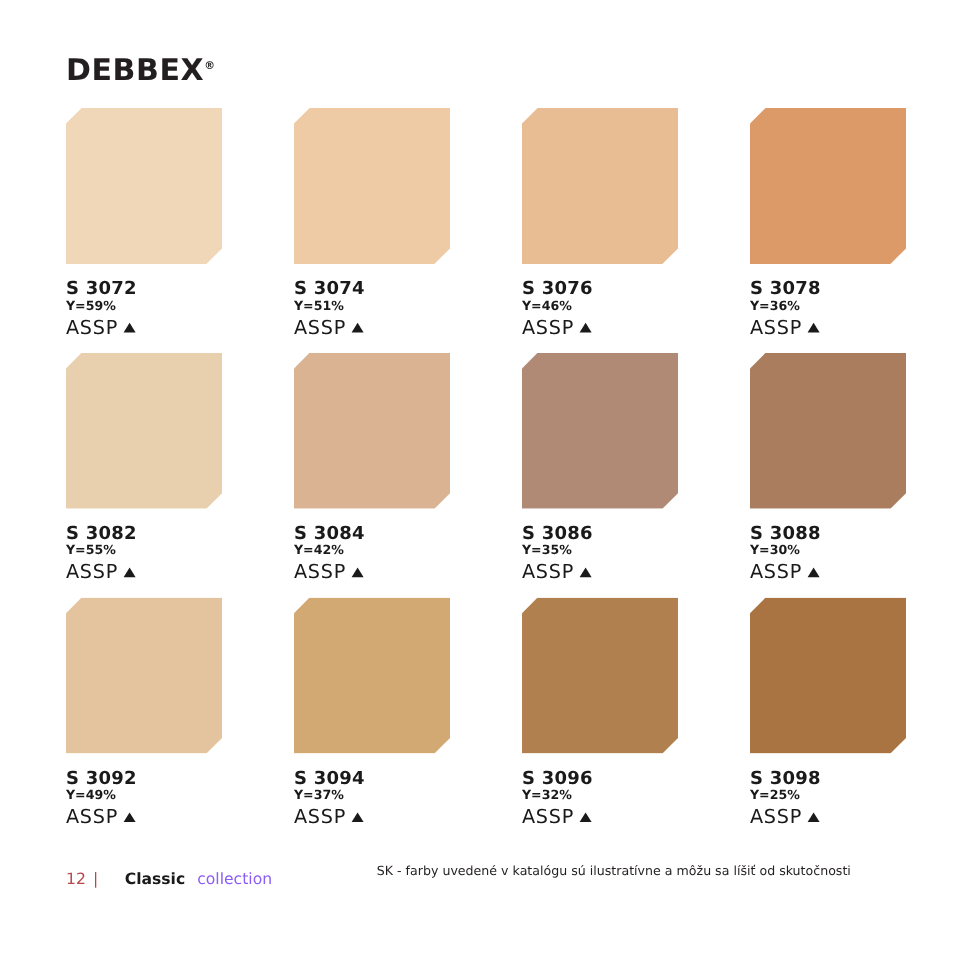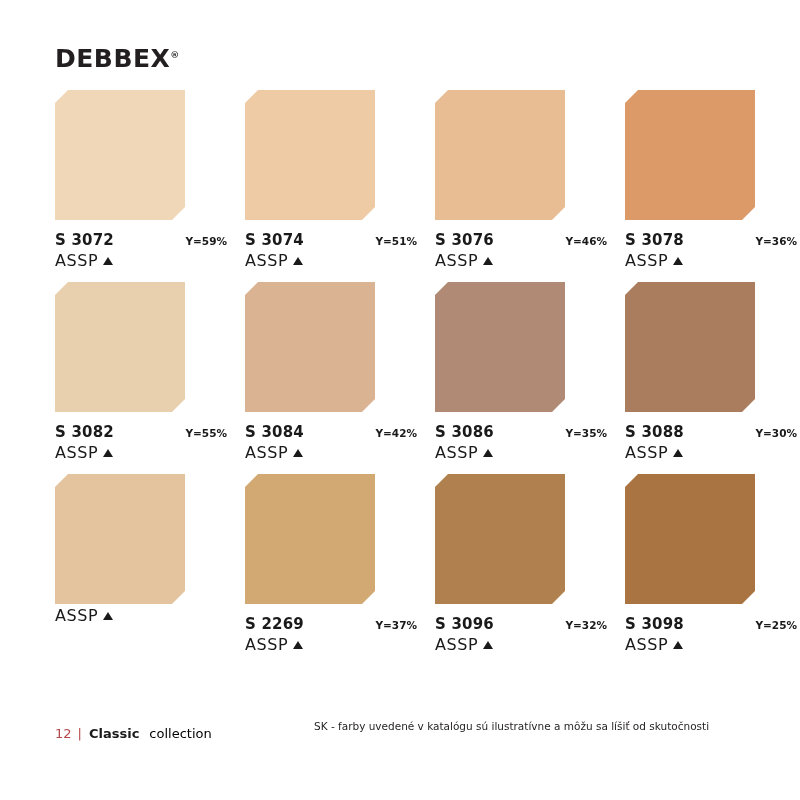--- a/index.html
+++ b/index.html
@@ -66,20 +66,21 @@
     
     clip-path: polygon(13px 0, 100% 0, 100% calc(100% - 13px),
                        calc(100% - 13px) 100%, 0 100%, 0 13px);
   }
   .caption {
     margin-top: 11px;
     display: flex;
     align-items: baseline;
     justify-content: space-between;
     width: 172px;
+    flex-direction: column;
   }
   .code {
     font-family: "DejaVu Sans", sans-serif;
     font-size: 15px;
     font-weight: 700;
     letter-spacing: 0.2px;
     color: #1a1a1a;
     white-space: nowrap;
   }
   .yval {
@@ -132,25 +133,25 @@
     color: #b5484a;
     font-weight: 400;
   }
   .page-sep {
     color: #b5484a;
     font-weight: 400;
   }
   .coll-name {
     font-weight: 700;
     color: #1a1a1a;
-    margin-left: 1px;
+    margin-left: 16px;
   }
   .coll-word {
     font-weight: 400;
-    color: #000000;
+    color: #8b5cf6;
     margin-left: 4px;
   }
 
   .notice {
     position: absolute;
     left: 272px;
     top: 0px;
     font-family: "DejaVu Sans", sans-serif;
     font-size: 10.5px;
     line-height: 1.65;
@@ -258,29 +259,33 @@
           <span class="code">S 3088</span>
           <span class="yval">Y=30%</span>
         </div>
         <div class="subline">
           <span>ASSP</span>
           <span class="tri"></span>
         </div>
       </div>
       <div class="cell">
         <div class="chip" style="background: rgb(227, 196, 159);"></div>
+        <div class="caption">
+          <span class="code">S 3092</span>
+          <span class="yval">Y=49%</span>
+        </div>
         <div class="subline">
           <span>ASSP</span>
           <span class="tri"></span>
         </div>
       </div>
       <div class="cell">
         <div class="chip" style="background: rgb(210, 168, 115);"></div>
         <div class="caption">
-          <span class="code">S 2269</span>
+          <span class="code">S 3094</span>
           <span class="yval">Y=37%</span>
         </div>
         <div class="subline">
           <span>ASSP</span>
           <span class="tri"></span>
         </div>
       </div>
       <div class="cell">
         <div class="chip" style="background: rgb(176, 129, 79);"></div>
         <div class="caption">

